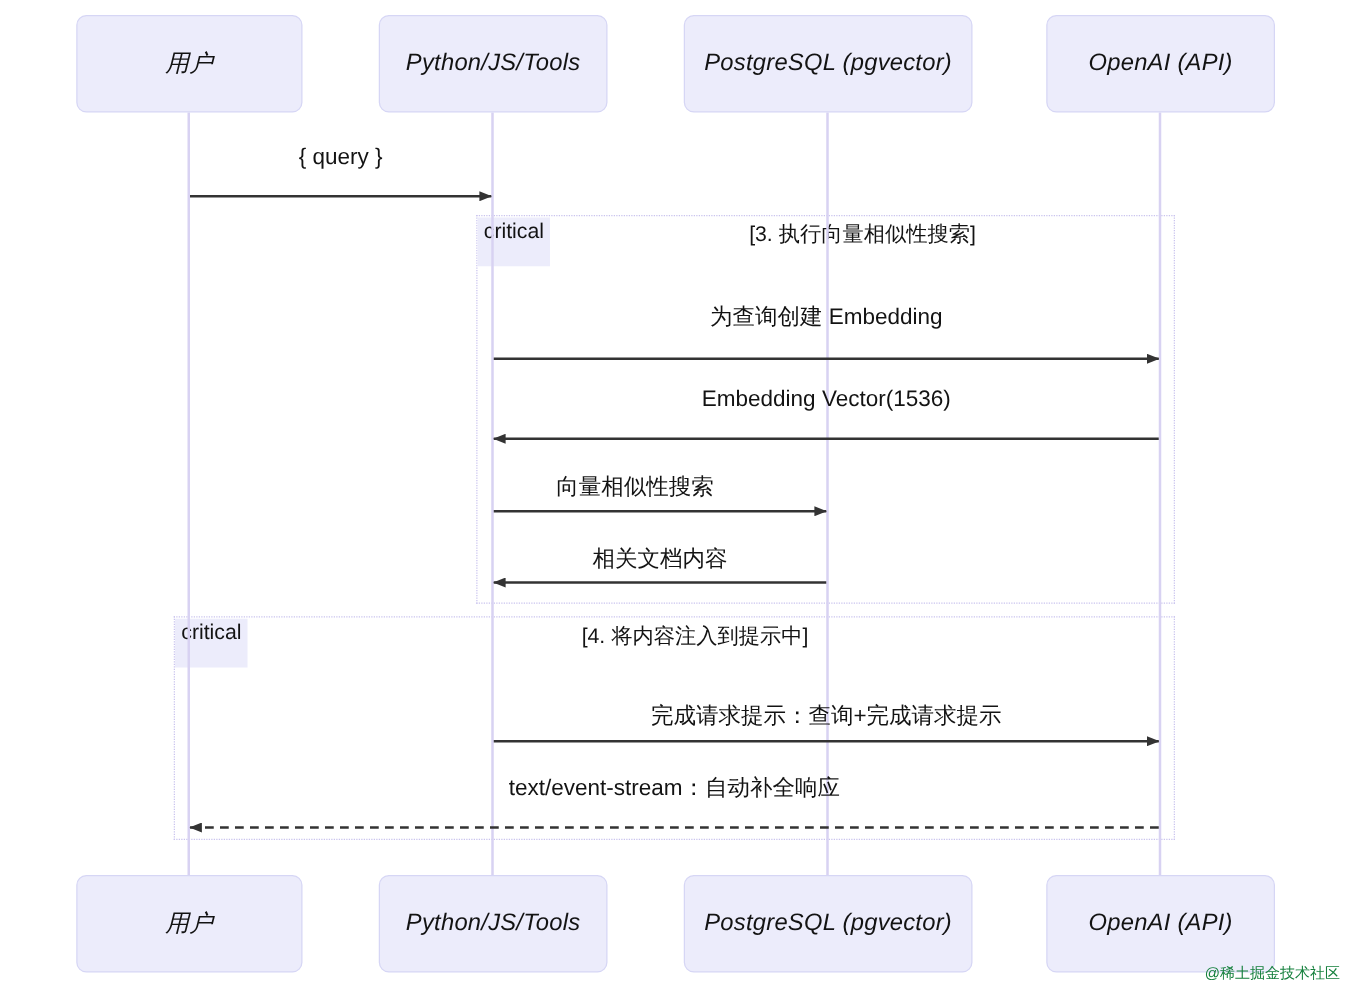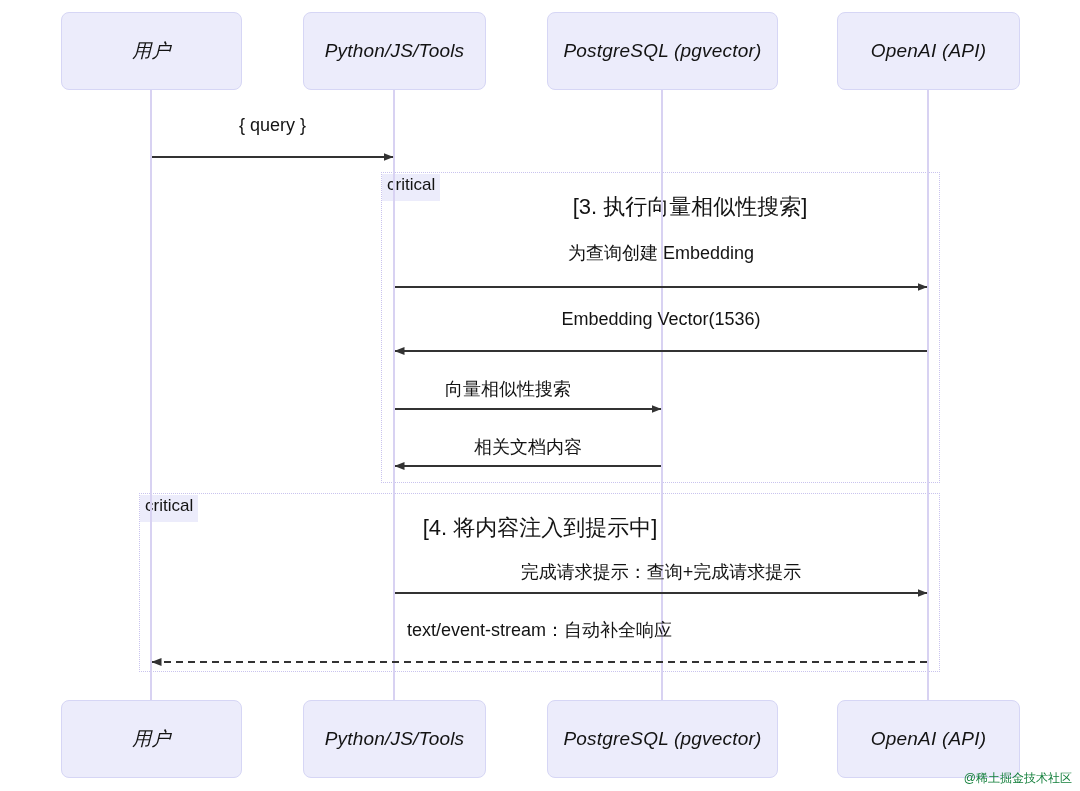--- a/index.html
+++ b/index.html
@@ -47,33 +47,32 @@
     position:absolute;
     border:1.5px dotted #C9C3EE;
     box-sizing:border-box;
     background:transparent;
   }
   .frag-tag{
     position:absolute;
     background:#ECECFB;
     color:#131313;
     font-size:17px;
-    padding:1px 5px 6px 5px;
+    padding:1px 5px 18px 5px;
     line-height:1.2;
     white-space:nowrap;
     font-family:"Liberation Sans","DejaVu Sans",sans-serif;
   }
   .frag-title{
     position:absolute;
-    font-size:22px;
+    font-size:17px;
     color:#131313;
     white-space:nowrap;
     transform:translateX(-50%);
     font-family:"Liberation Sans","DejaVu Sans",sans-serif;
-    margin-top:16px;
   }
   .watermark{
     position:absolute;
     right:8px;bottom:4px;
     font-size:12px;
     color:#15803d;
     white-space:nowrap;
     font-family:"Liberation Sans","DejaVu Sans",sans-serif;
   }
   svg.arrows{position:absolute;left:0;top:0;width:1080px;height:791px;pointer-events:none;}
@@ -82,21 +81,21 @@
 <body>
 
 <div id="diagram">
 
   <div id="fragments-layer">
       <div class="frag" style="left: 381px; top: 172px; width: 559px; height: 311px;"></div>
       <div class="frag-tag" style="left: 382px; top: 174px;">critical</div>
       <div class="frag-title" style="left: 690px; top: 176px;">[3. 执行向量相似性搜索]</div>
       <div class="frag" style="left: 139px; top: 493px; width: 801px; height: 179px;"></div>
       <div class="frag-tag" style="left: 140px; top: 495px;">critical</div>
-      <div class="frag-title" style="left: 540px; top: 497px;">[4. 将内容注入到提示中]</div>
+      <div class="frag-title" style="left: 556px; top: 497px;">[4. 将内容注入到提示中]</div>
     </div>
 
   <div id="lifelines-layer">
       <div class="lifeline" style="left: 150px; top: 90px; height: 610px;"></div>
       <div class="lifeline" style="left: 393px; top: 90px; height: 610px;"></div>
       <div class="lifeline" style="left: 661px; top: 90px; height: 610px;"></div>
       <div class="lifeline" style="left: 927px; top: 90px; height: 610px;"></div>
     </div>
 
   <svg class="arrows" id="arrows-layer" viewBox="0 0 1080 791">

